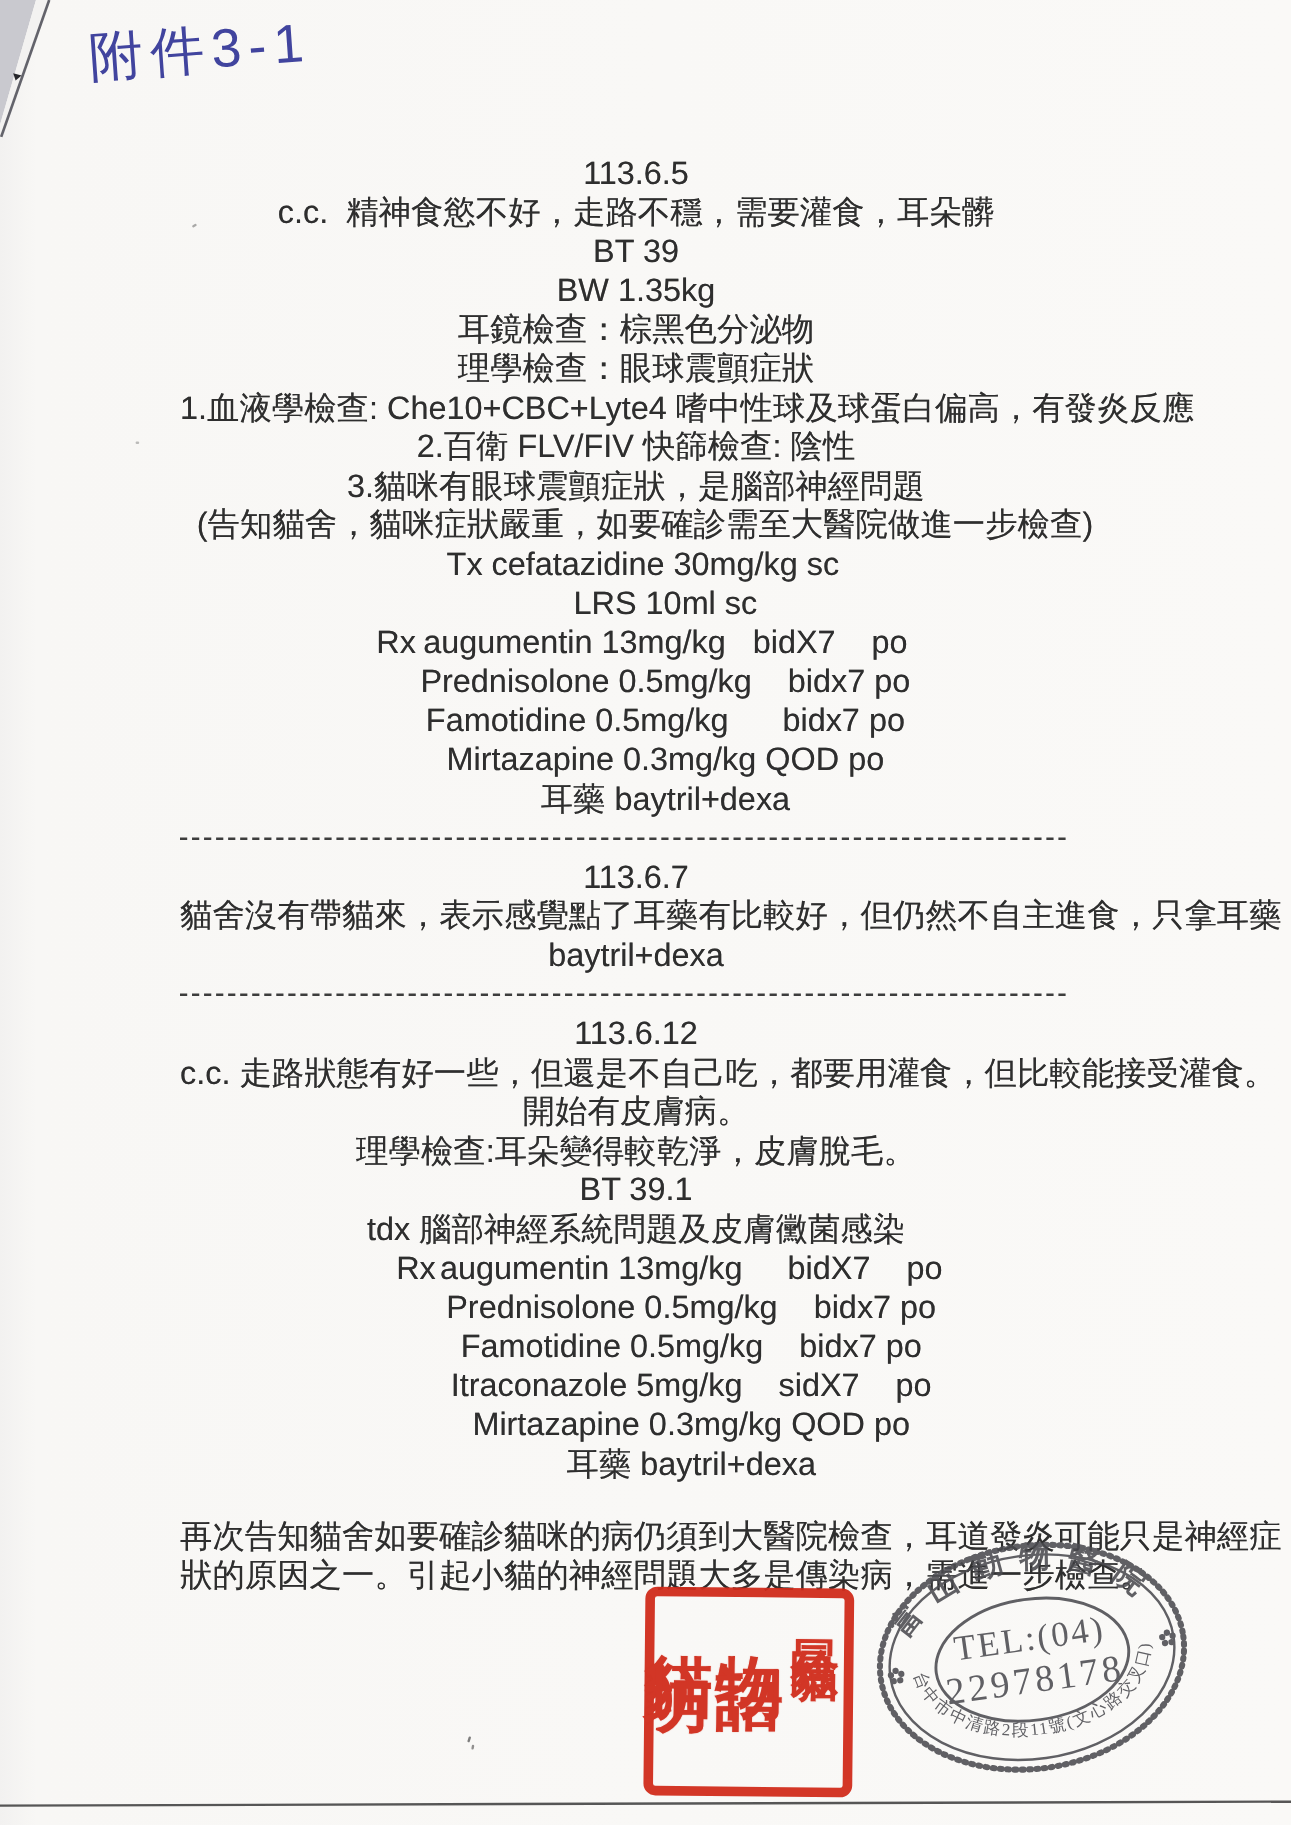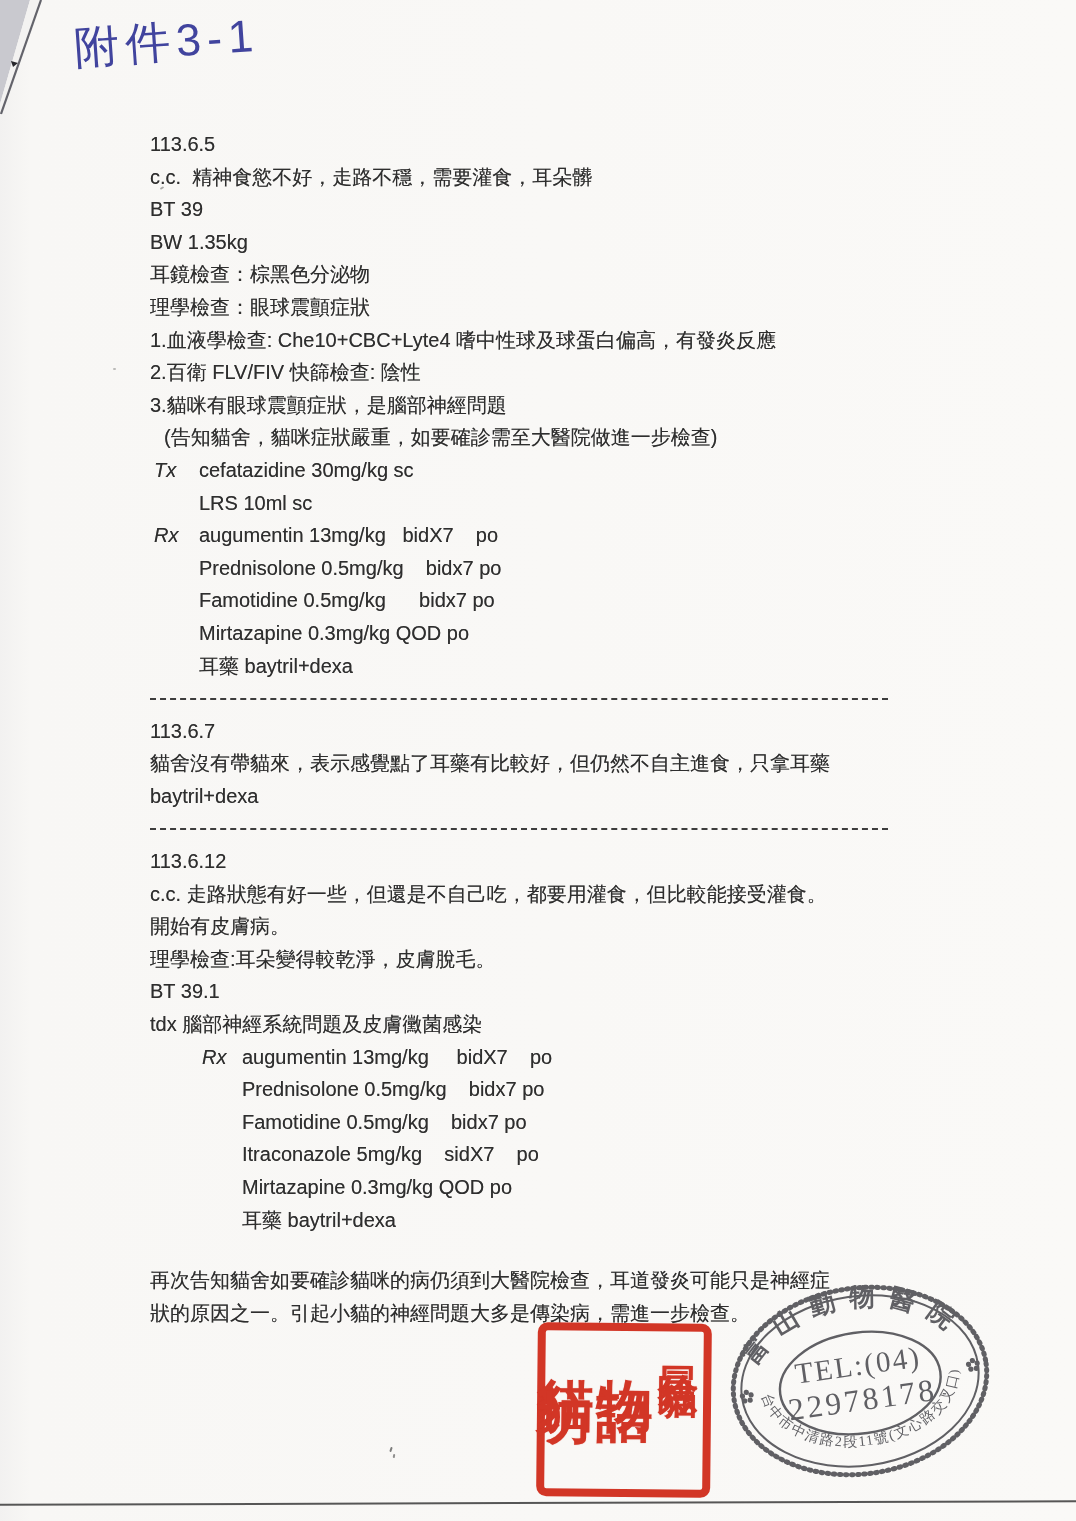--- a/index.html
+++ b/index.html
@@ -18,26 +18,27 @@
     position:absolute;left:74px;top:12px;
     font-size:45px;color:#41449e;
     transform:rotate(-4deg);
     letter-spacing:6px;
     font-weight:400;
     white-space:pre;
   }
   
   .doc{
     position:absolute;left:150px;top:128px;width:760px;
-    font-size:20px;line-height:32.6px;
+    font-size:27px;line-height:32.6px;
     white-space:pre;
     text-shadow:0 0 0.5px rgba(40,40,40,0.55);
+    text-align:center;
   }
   .line{min-height:32.6px;}
-  .rx-label{display:inline-block;width:45px;font-style:italic;}
+  .rx-label{display:inline-block;width:45px;}
   .rx2 .rx-label{width:40px;}
   .sep{height:32.6px;box-sizing:border-box;padding-top:16px;}
   .sep::before{content:"";display:block;width:738px;border-top:2px dashed #3d3d3d;}
   .gap{height:28px;}
   
   .stamp-red{
     position:absolute;left:537px;top:1323px;width:174px;height:174px;
     box-sizing:border-box;
     border:8px solid #d02a1a;border-radius:10px;
     transform:rotate(0.6deg);

